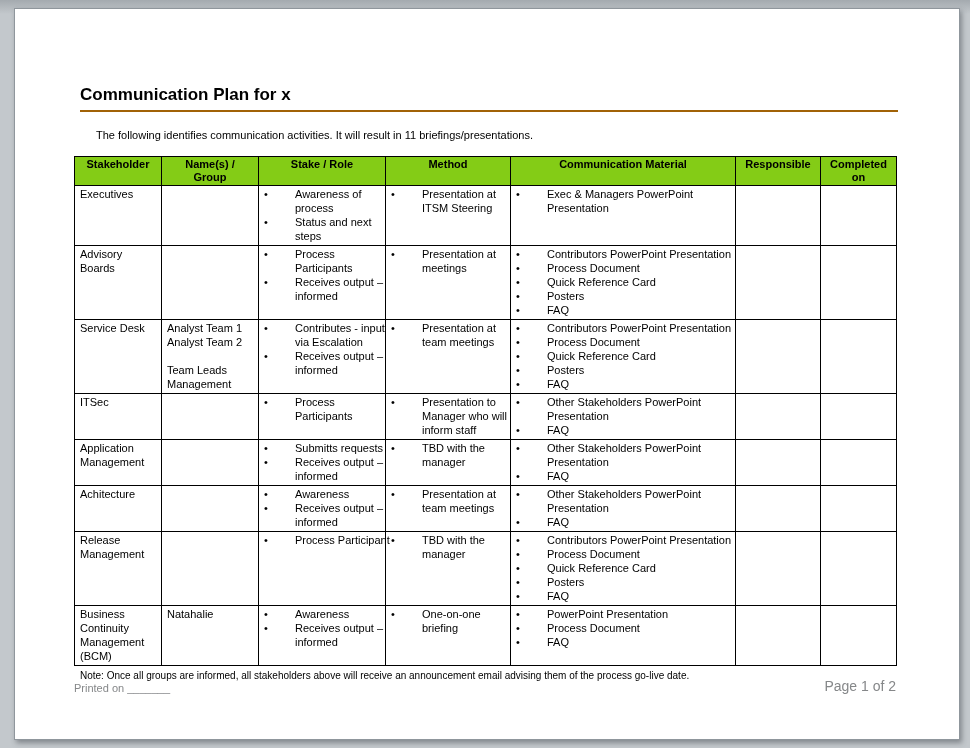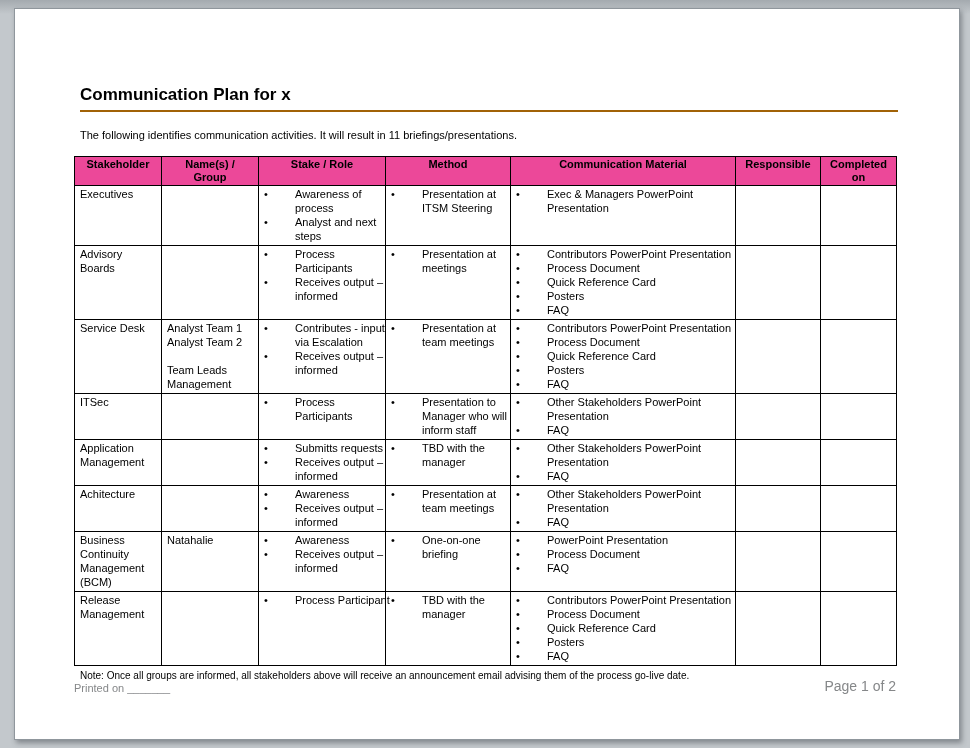--- a/index.html
+++ b/index.html
@@ -22,34 +22,34 @@
   .content {
     position: absolute; left: 65px; top: 76px; width: 822px;
   }
   .title {
     margin: 0; width: 818px;
     font-size: 17px; font-weight: bold; line-height: 20px;
     padding-bottom: 5px;
     border-bottom: 2px solid #a16207;
   }
   .intro {
-    margin: 16px 0 0 0;
+    margin: 16px 0 0 16px;
     font-size: 11px; line-height: 14px;
   }
   table.plan {
     margin: 14px 0 0 -6px;
     border-collapse: collapse;
     table-layout: fixed;
     width: 822px;
   }
   table.plan th, table.plan td {
     border: 1px solid #000;
   }
   table.plan th {
-    background: #ec4899;
+    background: #84cc16;
     font-size: 11px; font-weight: bold; line-height: 13px;
     text-align: center; vertical-align: top;
     padding: 1px 2px;
     white-space: pre-line;
   }
   table.plan td {
     font-size: 11px; line-height: 14px;
     vertical-align: top;
     padding: 1px 2px 2px 5px;
   }
@@ -111,21 +111,21 @@
         <tr>
           <td class="c-stakeholder">Executives</td>
           <td class="c-names"></td>
           <td class="c-stake">
               <div class="bi">
                 <span class="b">•</span>
                 <span class="t">Awareness of process</span>
               </div>
               <div class="bi">
                 <span class="b">•</span>
-                <span class="t">Analyst and next steps</span>
+                <span class="t">Status and next steps</span>
               </div>
             </td>
           <td class="c-method">
               <div class="bi">
                 <span class="b">•</span>
                 <span class="t">Presentation at ITSM Steering</span>
               </div>
             </td>
           <td class="c-material">
               <div class="bi">
@@ -316,20 +316,60 @@
               </div>
               <div class="bi">
                 <span class="b">•</span>
                 <span class="t">FAQ</span>
               </div>
             </td>
           <td class="c-resp"></td>
           <td class="c-comp"></td>
         </tr>
         <tr>
+          <td class="c-stakeholder">Release Management</td>
+          <td class="c-names"></td>
+          <td class="c-stake">
+              <div class="bi">
+                <span class="b">•</span>
+                <span class="t">Process Participant</span>
+              </div>
+            </td>
+          <td class="c-method">
+              <div class="bi">
+                <span class="b">•</span>
+                <span class="t">TBD with the manager</span>
+              </div>
+            </td>
+          <td class="c-material">
+              <div class="bi">
+                <span class="b">•</span>
+                <span class="t">Contributors PowerPoint Presentation</span>
+              </div>
+              <div class="bi">
+                <span class="b">•</span>
+                <span class="t">Process Document</span>
+              </div>
+              <div class="bi">
+                <span class="b">•</span>
+                <span class="t">Quick Reference Card</span>
+              </div>
+              <div class="bi">
+                <span class="b">•</span>
+                <span class="t">Posters</span>
+              </div>
+              <div class="bi">
+                <span class="b">•</span>
+                <span class="t">FAQ</span>
+              </div>
+            </td>
+          <td class="c-resp"></td>
+          <td class="c-comp"></td>
+        </tr>
+        <tr>
           <td class="c-stakeholder">Business Continuity Management (BCM)</td>
           <td class="c-names">
               <div class="ln">Natahalie</div>
             </td>
           <td class="c-stake">
               <div class="bi">
                 <span class="b">•</span>
                 <span class="t">Awareness</span>
               </div>
               <div class="bi">
@@ -353,60 +393,20 @@
                 <span class="t">Process Document</span>
               </div>
               <div class="bi">
                 <span class="b">•</span>
                 <span class="t">FAQ</span>
               </div>
             </td>
           <td class="c-resp"></td>
           <td class="c-comp"></td>
         </tr>
-        <tr>
-          <td class="c-stakeholder">Release Management</td>
-          <td class="c-names"></td>
-          <td class="c-stake">
-              <div class="bi">
-                <span class="b">•</span>
-                <span class="t">Process Participant</span>
-              </div>
-            </td>
-          <td class="c-method">
-              <div class="bi">
-                <span class="b">•</span>
-                <span class="t">TBD with the manager</span>
-              </div>
-            </td>
-          <td class="c-material">
-              <div class="bi">
-                <span class="b">•</span>
-                <span class="t">Contributors PowerPoint Presentation</span>
-              </div>
-              <div class="bi">
-                <span class="b">•</span>
-                <span class="t">Process Document</span>
-              </div>
-              <div class="bi">
-                <span class="b">•</span>
-                <span class="t">Quick Reference Card</span>
-              </div>
-              <div class="bi">
-                <span class="b">•</span>
-                <span class="t">Posters</span>
-              </div>
-              <div class="bi">
-                <span class="b">•</span>
-                <span class="t">FAQ</span>
-              </div>
-            </td>
-          <td class="c-resp"></td>
-          <td class="c-comp"></td>
-        </tr>
       </tbody>
     </table>
 
     <p class="note">Note: Once all groups are informed, all stakeholders above will receive an announcement email advising them of the process go-live date.</p>
   </div>
 
   <div class="printed-on">Printed on _______</div>
   <div class="page-number">Page 1 of 2</div>
 </div>
 

